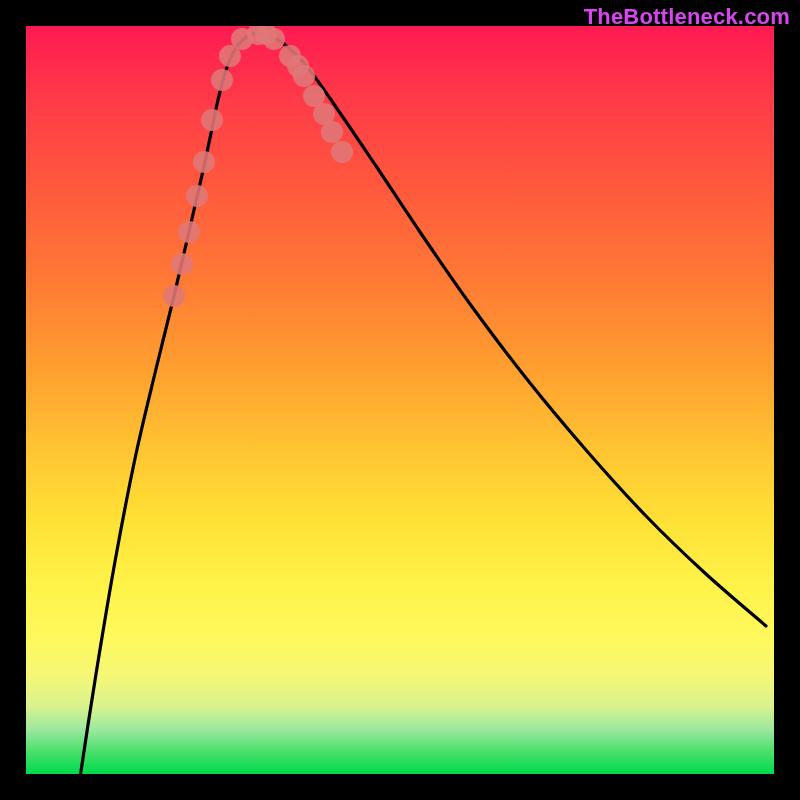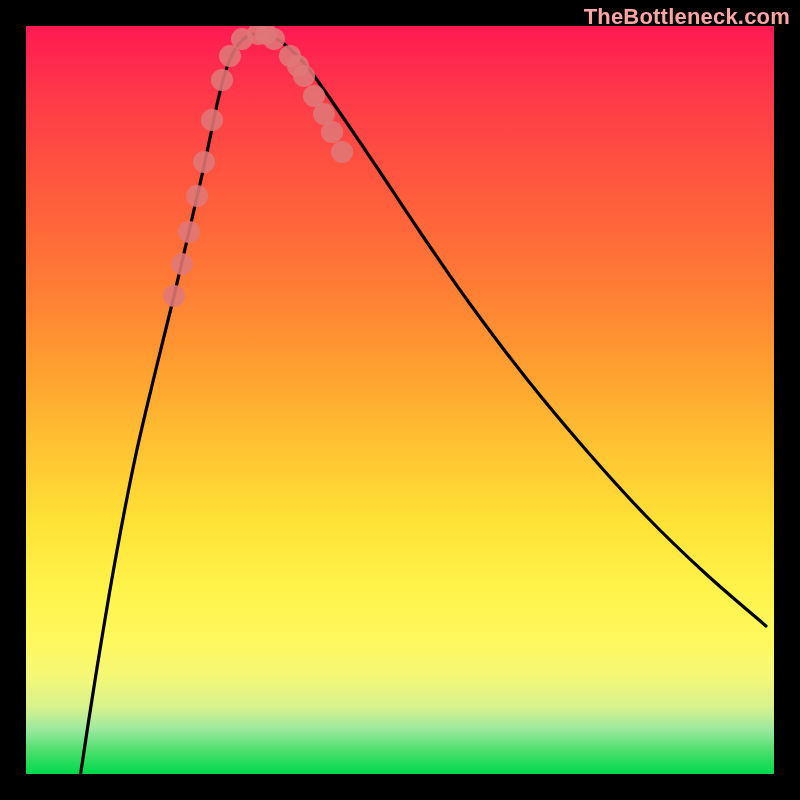--- a/index.html
+++ b/index.html
@@ -13,21 +13,21 @@
   #ffa030 46%,
   #ffc232 56%,
   #ffe135 66%,
   #fff34a 75%,
   #fff95e 82%,
   #f4f777 87%,
   #d8f28d 91%,
   #9de89f 94%,
   #4adf6b 97%,
   #00d94c 100%)}
-.wm{position:absolute;top:4px;right:10px;font:600 22px Arial,Helvetica,sans-serif;color:#fca5a5;letter-spacing:.2px}
+.wm{position:absolute;top:4px;right:10px;font:600 22px Arial,Helvetica,sans-serif;color:#d946ef;letter-spacing:.2px}
 svg{position:absolute;left:26px;top:26px}
 </style>
 </head>
 <body>
 
 <div class="frame"></div>
 
 <div class="wm">TheBottleneck.com</div>
 
 <svg width="748" height="748" viewBox="0 0 748 748">

